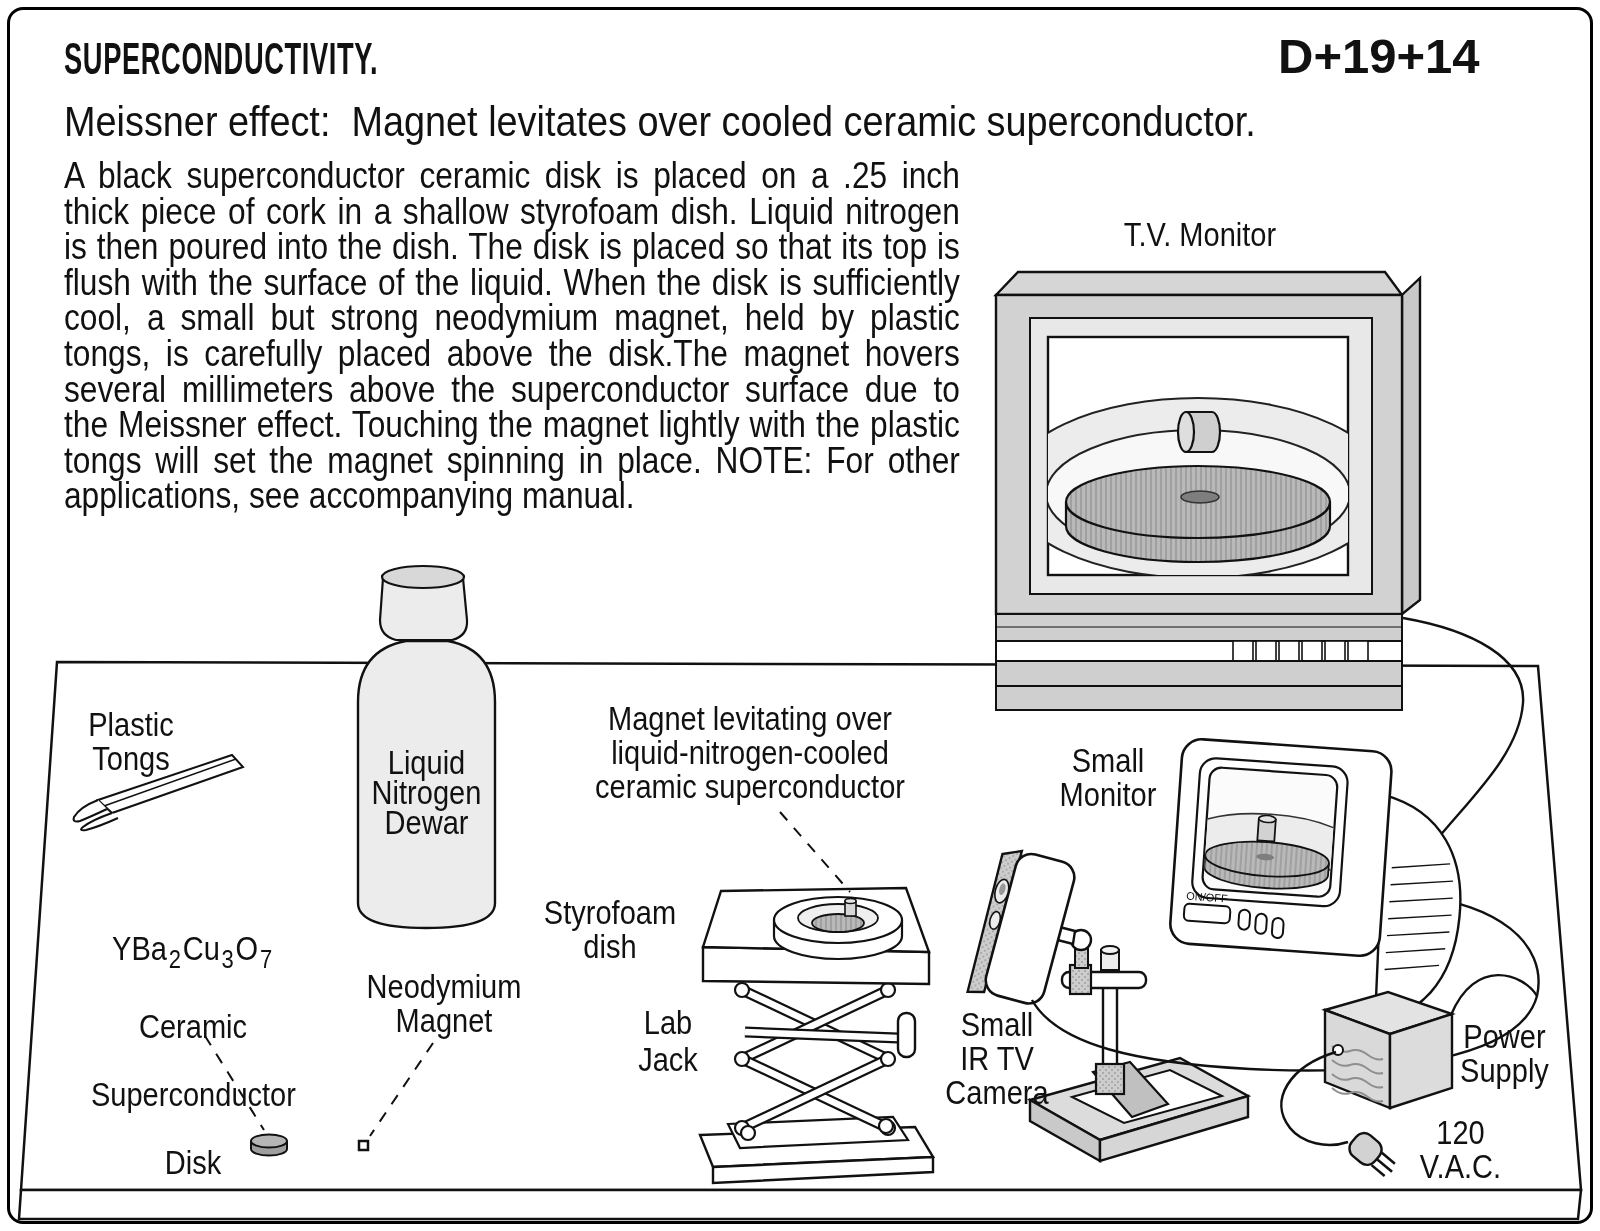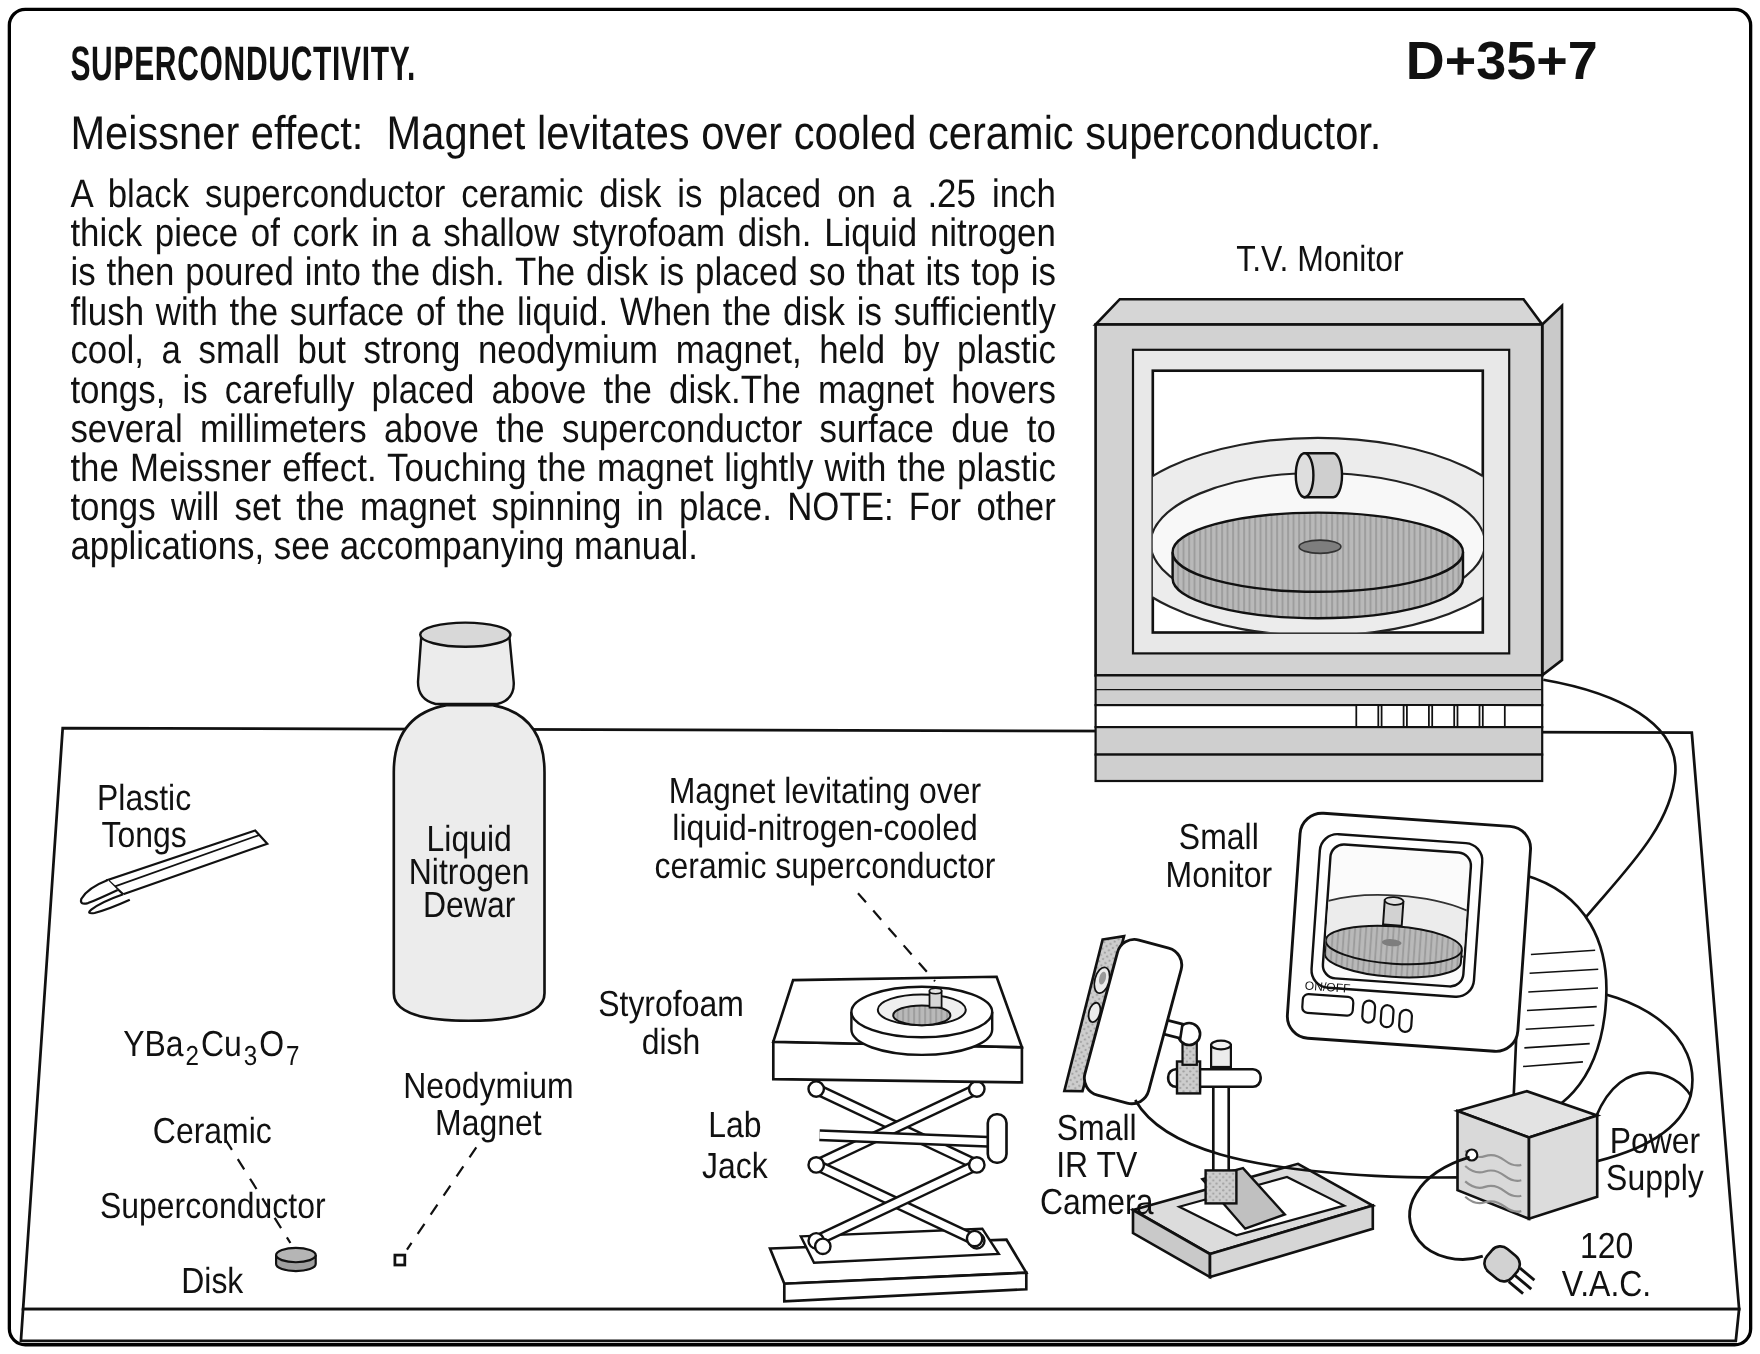--- a/index.html
+++ b/index.html
@@ -230,21 +230,21 @@
       <g transform="rotate(40 1366 1150)">
         <rect x="1350" y="1136" width="30" height="27" rx="10" fill="#d2d2d2" stroke="#111" stroke-width="2.4"></rect>
         <line x1="1380" y1="1142" x2="1397" y2="1142" stroke="#111" stroke-width="2.6"></line>
         <line x1="1380" y1="1150" x2="1400" y2="1150" stroke="#111" stroke-width="2.6"></line>
         <line x1="1380" y1="1158" x2="1397" y2="1158" stroke="#111" stroke-width="2.6"></line>
       </g>
     </g>
   </svg>
 
   <div class="hdr-title">SUPERCONDUCTIVITY.</div>
-  <div class="hdr-code">D+35+7</div>
+  <div class="hdr-code">D+19+14</div>
   <div class="hdr-sub">Meissner effect:  Magnet levitates over cooled ceramic superconductor.</div>
   <div class="desc">A black superconductor ceramic disk is placed on a .25 inch thick piece of cork in a shallow styrofoam dish. Liquid nitrogen is then poured into the dish. The disk is placed so that its top is flush with the surface of the liquid. When the disk is sufficiently cool, a small but strong neodymium magnet, held by plastic tongs, is carefully placed above the disk.The magnet hovers several millimeters above the superconductor surface due to the Meissner effect. Touching the magnet lightly with the plastic tongs will set the magnet spinning in place. NOTE: For other applications, see accompanying manual.</div>
 
   <div class="label" style="left:1090px;top:218px;width:220px">T.V. Monitor</div>
   <div class="label" style="left:66px;top:708px;width:130px">Plastic
 Tongs</div>
   <div class="label" style="left:354px;top:748px;width:145px;line-height:30px">Liquid
 Nitrogen
 Dewar</div>
   <div class="label" style="left:570px;top:702px;width:360px">Magnet levitating over

